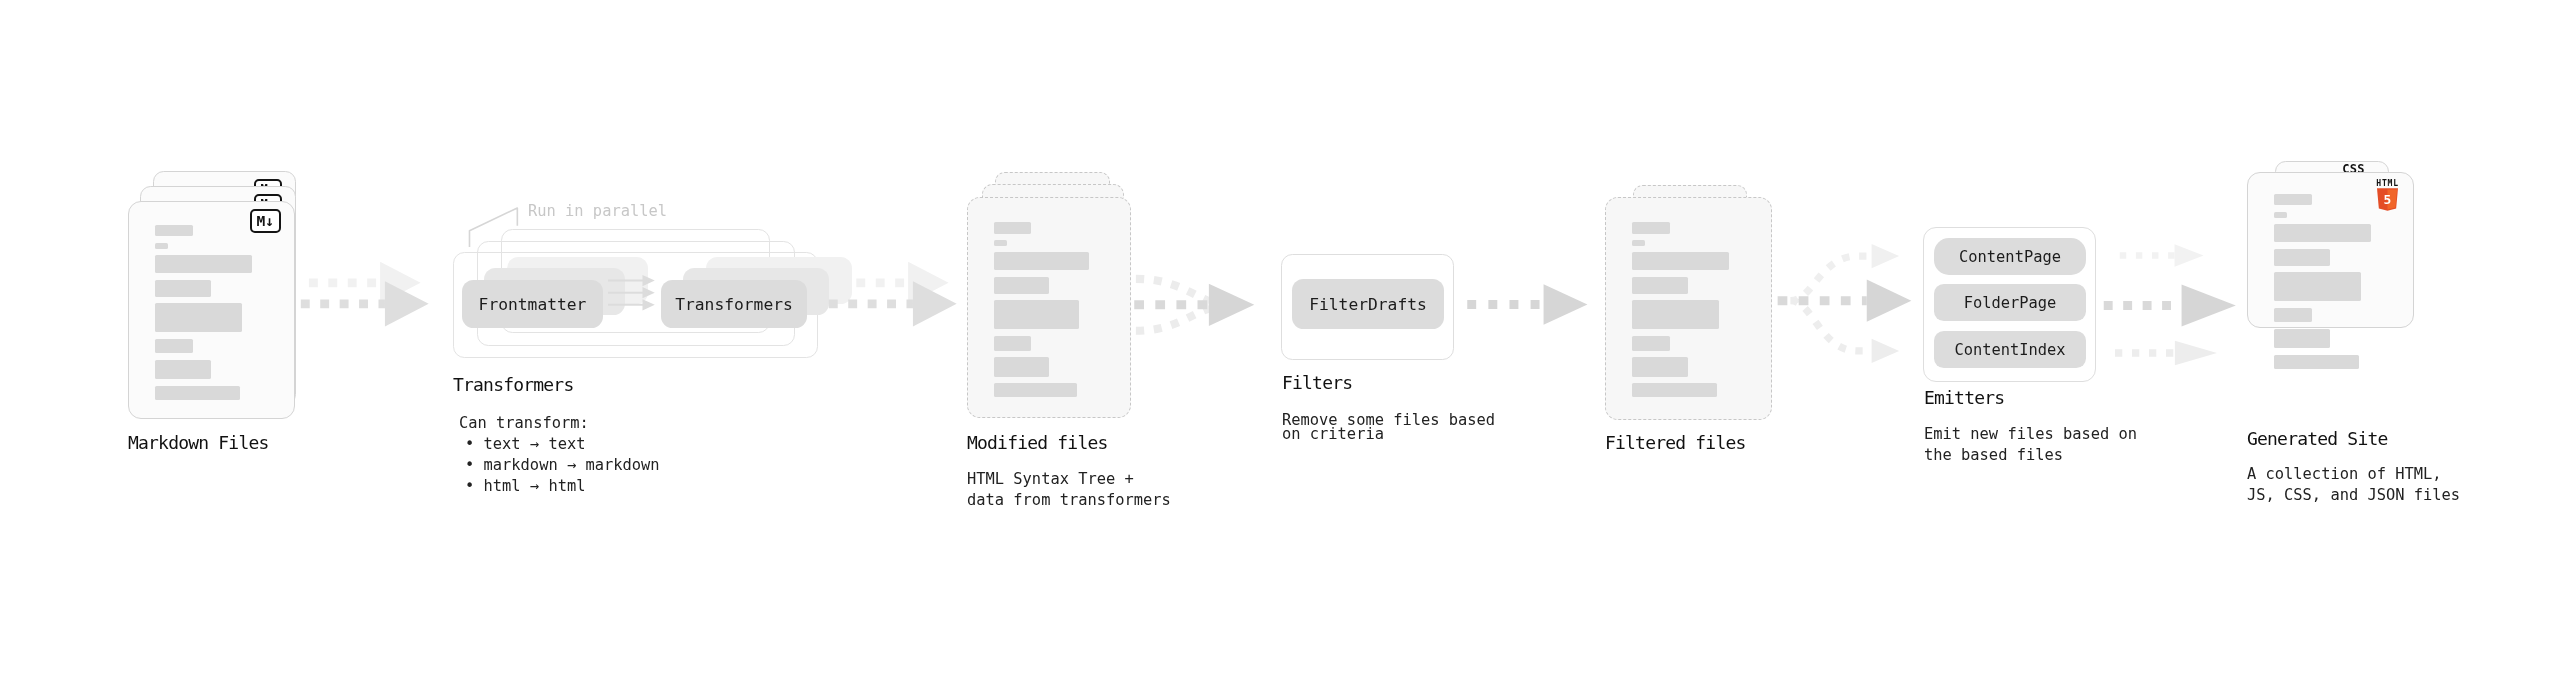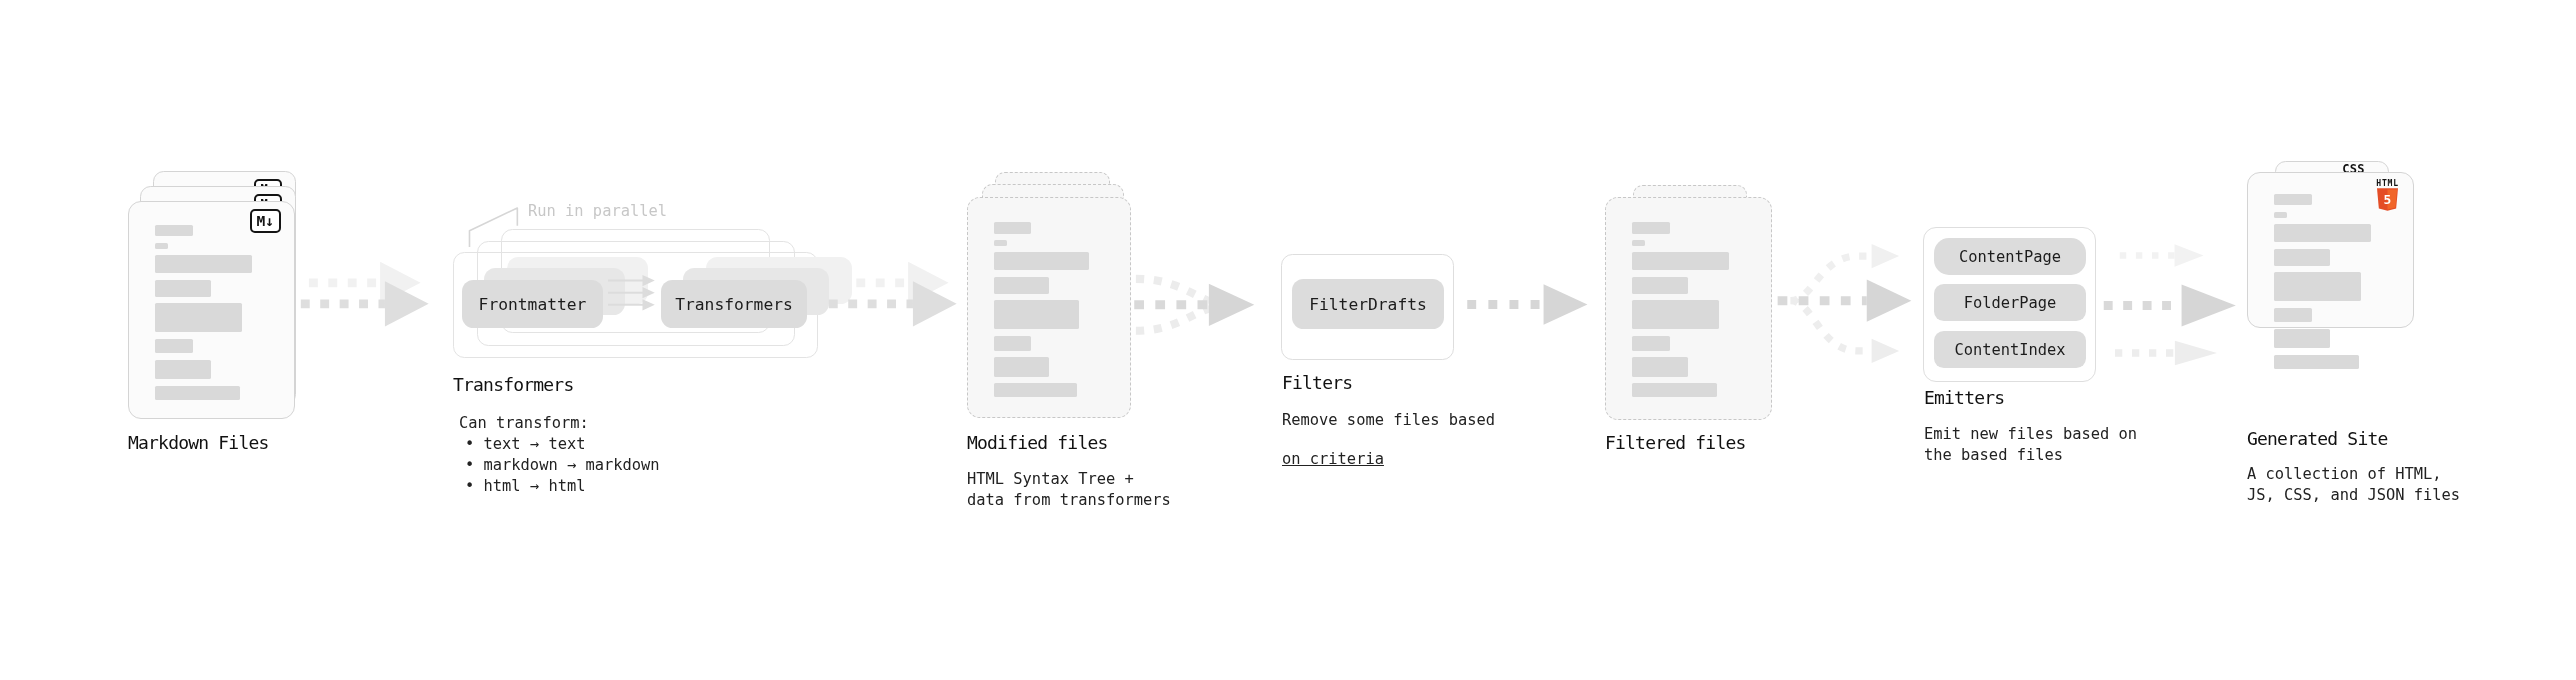--- a/index.html
+++ b/index.html
@@ -130,21 +130,21 @@
   <path d="M 6,18 C 50,18 70,34 97,46" fill="none" stroke="#ececec" stroke-width="10" stroke-dasharray="10 12"></path>
   <path d="M 6,82 C 50,82 70,64 97,54" fill="none" stroke="#ececec" stroke-width="10" stroke-dasharray="10 12"></path>
   <line x1="4" y1="50" x2="96" y2="50" stroke="#d9d9d9" stroke-width="11" stroke-dasharray="12 14"></line>
   <polygon points="96,24 96,76 152,50" fill="#d6d6d6"></polygon>
 </svg>
 
 <div class="wbox" style="left:1281px;top:254px;width:173px;height:106px;"></div>
 <div class="pill" style="left:1292px;top:279px;width:152px;height:50px;">FilterDrafts</div>
 <div class="stage-title" style="left:1282px;top:372px;">Filters</div>
 <div class="stage-desc" style="left:1282px;top:410px;">Remove some files based</div>
-<div class="stage-desc" style="left:1282px;top:449px;text-decoration:underline;">on criteria</div>
+<div class="stage-desc" style="left:1282px;top:424px;">on criteria</div>
 
 <svg class="abs" style="left:1464px;top:280px;" width="134" height="49" viewBox="0 0 165 60">
   <line x1="4" y1="30" x2="98" y2="30" stroke="#d6d6d6" stroke-width="11" stroke-dasharray="11 15"></line>
   <polygon points="98,5 98,55 152,30" fill="#d6d6d6"></polygon>
 </svg>
 
 <div class="dcard" style="left:1633px;top:185px;width:114px;height:81px;border-radius:9.8px;"></div>
 <div class="dcard" style="left:1605px;top:197px;width:167px;height:223px;">
   <div class="bars" style="top:24.4px;">
       <div class="bar" style="width: 31%; height: 11.4px;"></div>

